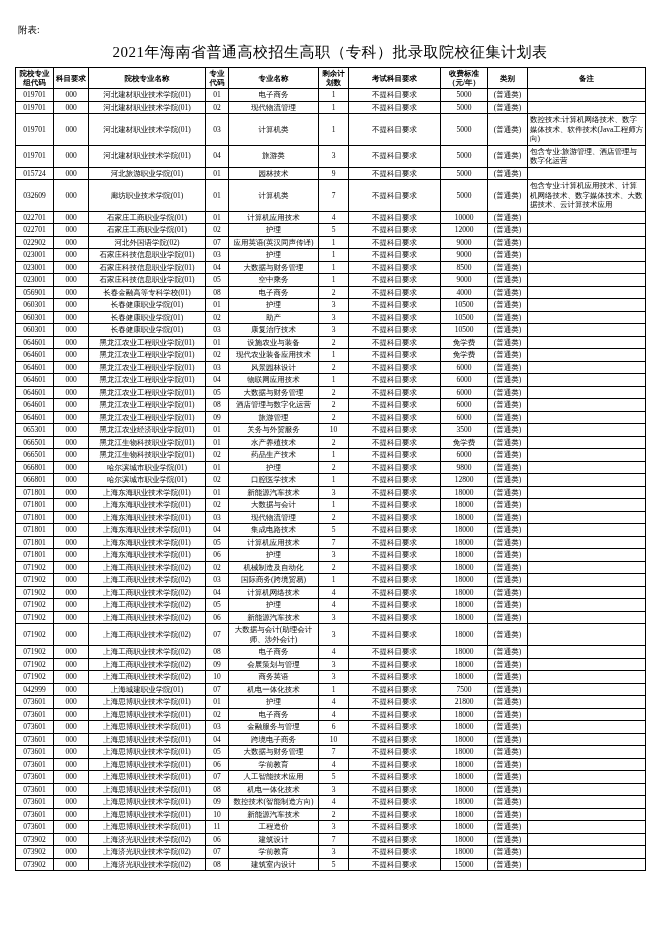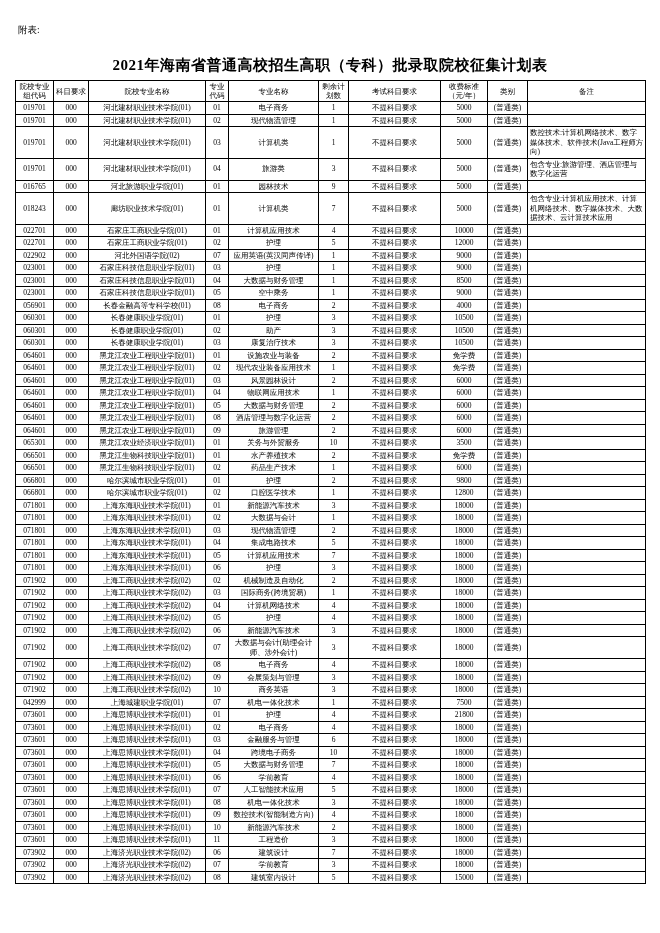--- a/index.html
+++ b/index.html
@@ -12,47 +12,47 @@
   .page {
     width: 660px;
     min-height: 933px;
     background: #ffffff;
     padding-top: 24px;
     position: relative;
   }
   .note {
     font-size: 9.5px;
     margin-left: 18px;
-    margin-bottom: 19px;
+    margin-bottom: 6px;
   }
   .title {
     text-align: center;
     font-size: 15px;
-    font-weight: bold;
+    font-weight: normal;
     letter-spacing: 0.5px;
     margin-bottom: 5px;
   }
   table.plan-table {
     margin-left: 15px;
     width: 630px;
     border-collapse: collapse;
     table-layout: fixed;
   }
   table.plan-table th,
   table.plan-table td {
     border: 1px solid #000000;
     font-size: 7.5px;
     line-height: 9.5px;
     padding: 1px 1px;
     text-align: center;
     vertical-align: middle;
     word-break: break-all;
   }
   table.plan-table th {
-    font-weight: normal;
+    font-weight: bold;
     font-size: 7.5px;
     line-height: 9px;
     padding: 1px 0;
   }
   table.plan-table td.c9 {
     text-align: left;
     padding-left: 2px;
   }
 </style>
 </head>
@@ -132,33 +132,33 @@
           <td class="c2">河北建材职业技术学院(01)</td>
           <td class="c3">04</td>
           <td class="c4">旅游类</td>
           <td class="c5">3</td>
           <td class="c6">不提科目要求</td>
           <td class="c7">5000</td>
           <td class="c8">(普通类)</td>
           <td class="c9">包含专业:旅游管理、酒店管理与数字化运营</td>
         </tr>
         <tr>
-          <td class="c0">016765</td>
+          <td class="c0">015724</td>
           <td class="c1">000</td>
           <td class="c2">河北旅游职业学院(01)</td>
           <td class="c3">01</td>
           <td class="c4">园林技术</td>
           <td class="c5">9</td>
           <td class="c6">不提科目要求</td>
           <td class="c7">5000</td>
           <td class="c8">(普通类)</td>
           <td class="c9"></td>
         </tr>
         <tr>
-          <td class="c0">018243</td>
+          <td class="c0">032609</td>
           <td class="c1">000</td>
           <td class="c2">廊坊职业技术学院(01)</td>
           <td class="c3">01</td>
           <td class="c4">计算机类</td>
           <td class="c5">7</td>
           <td class="c6">不提科目要求</td>
           <td class="c7">5000</td>
           <td class="c8">(普通类)</td>
           <td class="c9">包含专业:计算机应用技术、计算机网络技术、数字媒体技术、大数据技术、云计算技术应用</td>
         </tr>

